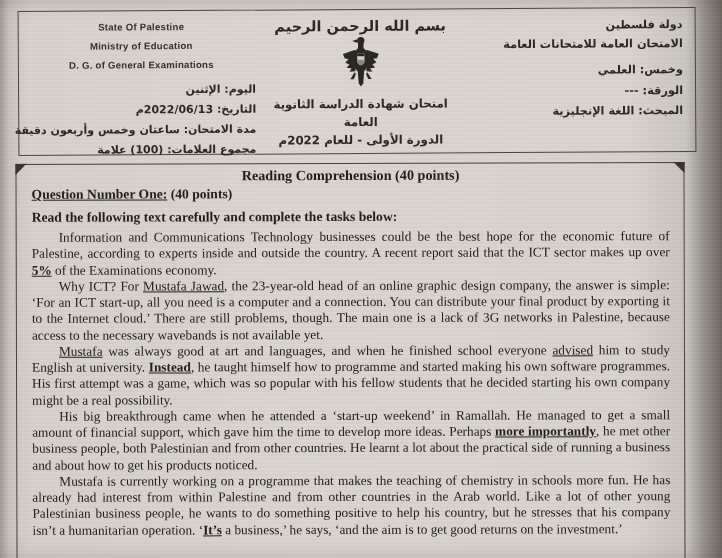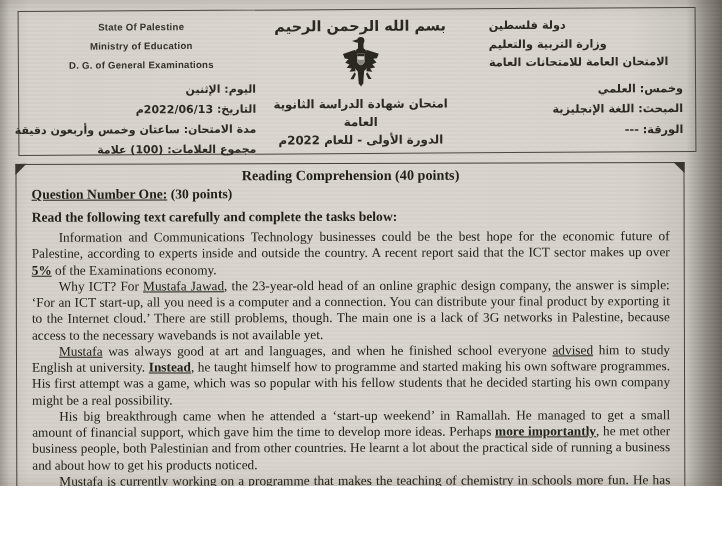--- a/index.html
+++ b/index.html
@@ -1,18 +1,18 @@
 <!DOCTYPE html>
 <html lang="en"><head>
 <meta charset="utf-8">
 <style>
   html,body{margin:0;padding:0;}
   .scan{
     position:relative;
-    width:722px;height:486px;
+    width:722px;height:558px;
     overflow:hidden;
     background:
       repeating-linear-gradient(180deg, rgba(255,255,255,.018) 0 2px, rgba(0,0,0,.016) 2px 4px),
       linear-gradient(to right,
         #a6a29b 0px, #c7c3bc 9px, #d5d1ca 28px,
         #d9d5ce 300px, #d7d3cc 630px, #c8c4bd 686px,
         #94908a 704px, #7b776f 716px, #6e6a63 722px);
     font-family:"Liberation Serif", serif;
     color:#211e1a;
   }
@@ -34,21 +34,21 @@
 
   .en-line{font-family:"Liberation Sans", sans-serif;font-weight:bold;font-size:9.6px;
     letter-spacing:.25px;text-align:center;line-height:19px;color:#33302a;}
   .ar{font-family:"DejaVu Sans", sans-serif;font-weight:bold;direction:rtl;unicode-bidi:plaintext;}
   .hleft-ar{margin-top:6px;text-align:right;font-size:11px;line-height:20px;color:#2c2923;padding-right:2px;}
   .hleft-ar div{white-space:nowrap;}
 
   .basmala{font-size:14.5px;color:#2c2923;text-align:center;letter-spacing:-.3px;}
   .center-titles{text-align:center;font-size:11.8px;line-height:18px;color:#2c2923;margin-top:3px;}
 
-  .hright-top{text-align:left;font-size:11.3px;line-height:18.5px;color:#2c2923;padding-left:26px;}
+  .hright-top{text-align:right;font-size:11.3px;line-height:18.5px;color:#2c2923;padding-left:26px;}
   .hright-fields{margin-top:7px;text-align:right;font-size:11.3px;line-height:20.5px;color:#2c2923;}
 
   .emblem{margin:2px 0 0 0;}
 
   
   .body-box{
     position:absolute;left:16px;top:163px;width:669px;height:402px;
     border:1.7px solid #45413a;border-bottom:none;
     box-sizing:border-box;
     padding:3px 14px 0 15px;
@@ -109,37 +109,36 @@
       </svg>
       <div class="ar center-titles" lang="ar" dir="rtl">
         <div>امتحان شهادة الدراسة الثانوية العامة</div>
         <div>الدورة الأولى - للعام 2022م</div>
       </div>
     </div>
 
     <div class="hcol hcol-right">
       <div class="ar hright-top" lang="ar" dir="rtl">
         <div>دولة فلسطين</div>
-        <div>وزارة التربية والتعليم</div>
         <div>الامتحان العامة للامتحانات العامة</div>
       </div>
       <div class="ar hright-fields" lang="ar" dir="rtl">
         <div>وخمس: العلمي</div>
+        <div>الورقة: ---</div>
         <div>المبحث: اللغة الإنجليزية</div>
-        <div>الورقة: ---</div>
       </div>
     </div>
   </div>
 
   <div class="body-box">
     <div class="corner corner-tl"></div>
     <div class="corner corner-tr"></div>
 
     <div class="rc-title">Reading Comprehension (40 points)</div>
-    <div class="q-line"><span class="q-head">Question Number One:</span><span> (30 points)</span></div>
+    <div class="q-line"><span class="q-head">Question Number One:</span><span> (40 points)</span></div>
     <div class="instruction">Read the following text carefully and complete the tasks below:</div>
 
     <div class="passage">
         <p><span>Information and Communications Technology businesses could be the best hope for the economic future of Palestine, according to experts inside and outside the country. A recent report said that the ICT sector makes up over </span><span class="b u">5%</span><span> of the Examinations economy.</span></p>
         <p><span>Why ICT? For </span><span class="u">Mustafa Jawad</span><span>, the 23-year-old head of an online graphic design company, the answer is simple: ‘For an ICT start-up, all you need is a computer and a connection. You can distribute your final product by exporting it to the Internet cloud.’ There are still problems, though. The main one is a lack of 3G networks in Palestine, because access to the necessary wavebands is not available yet.</span></p>
         <p><span class="u">Mustafa</span><span> was always good at art and languages, and when he finished school everyone </span><span class="u">advised</span><span> him to study English at university. </span><span class="b u">Instead</span><span>, he taught himself how to programme and started making his own software programmes. His first attempt was a game, which was so popular with his fellow students that he decided starting his own company might be a real possibility.</span></p>
         <p><span>His big breakthrough came when he attended a ‘start-up weekend’ in Ramallah. He managed to get a small amount of financial support, which gave him the time to develop more ideas. Perhaps </span><span class="b u">more importantly</span><span>, he met other business people, both Palestinian and from other countries. He learnt a lot about the practical side of running a business and about how to get his products noticed.</span></p>
         <p><span>Mustafa is currently working on a programme that makes the teaching of chemistry in schools more fun. He has already had interest from within Palestine and from other countries in the Arab world. Like a lot of other young Palestinian business people, he wants to do something positive to help his country, but he stresses that his company isn’t a humanitarian operation. ‘</span><span class="b u">It’s</span><span> a business,’ he says, ‘and the aim is to get good returns on the investment.’</span></p>
       </div>
   </div>

